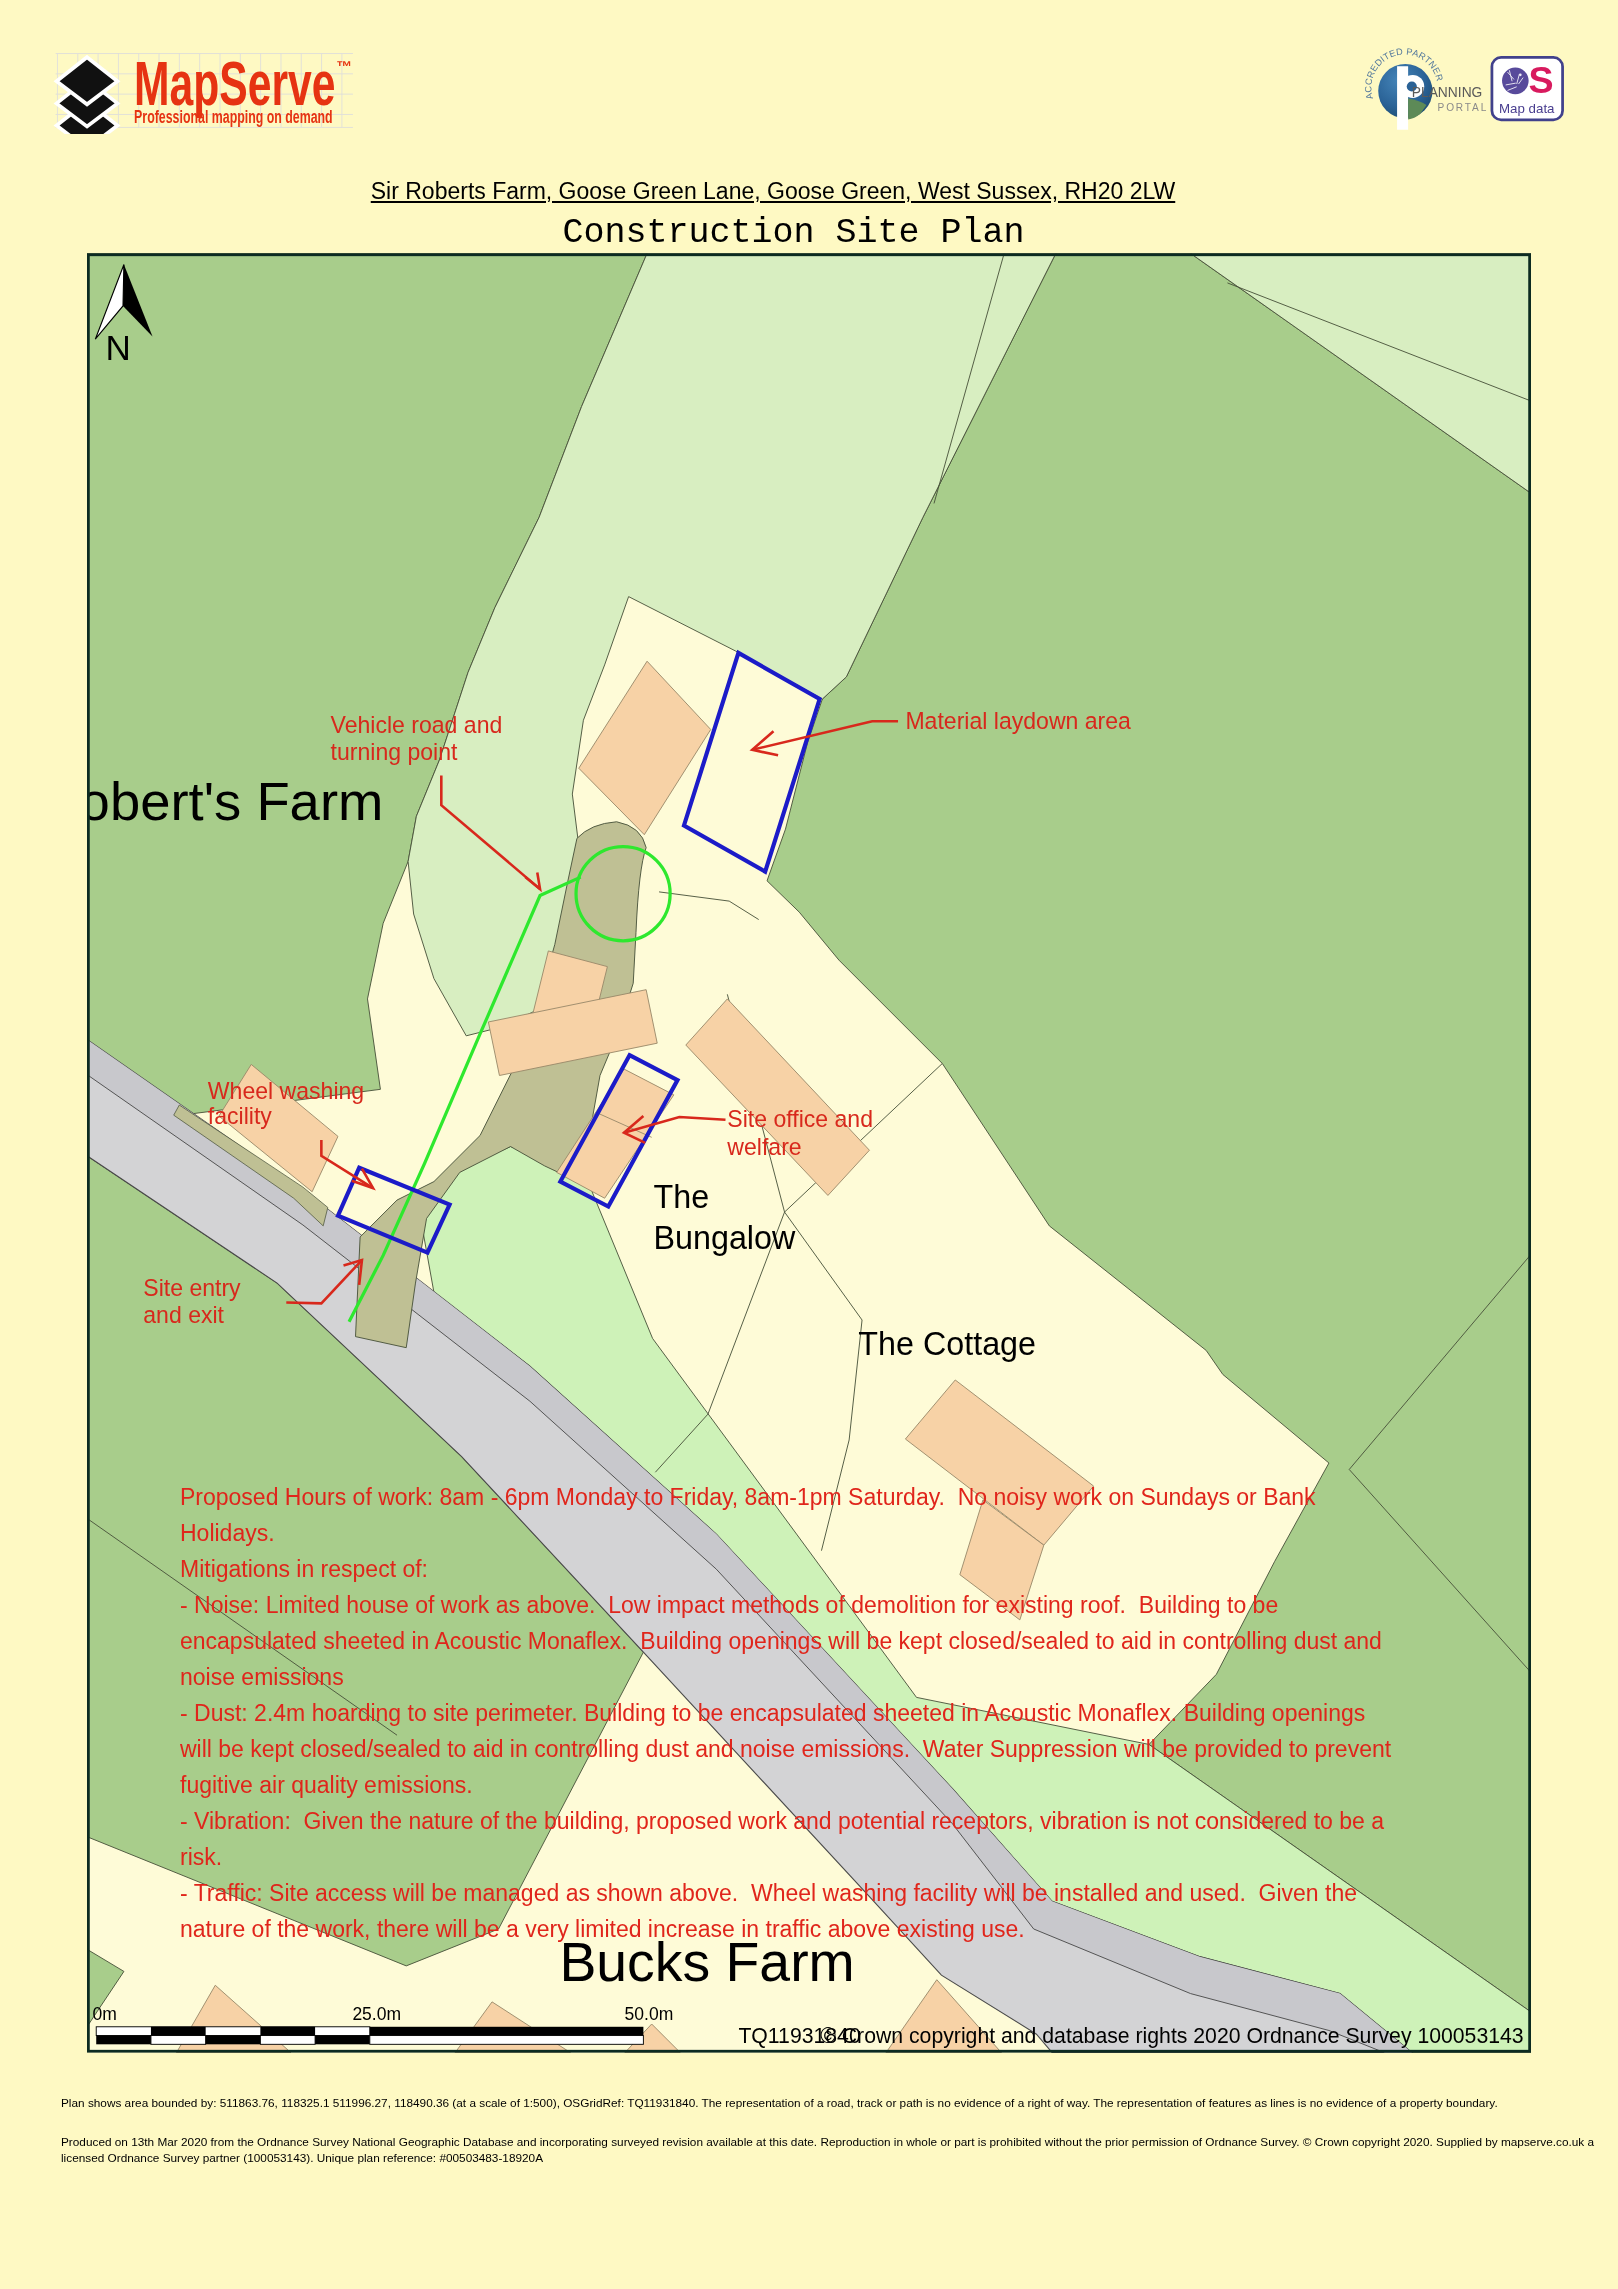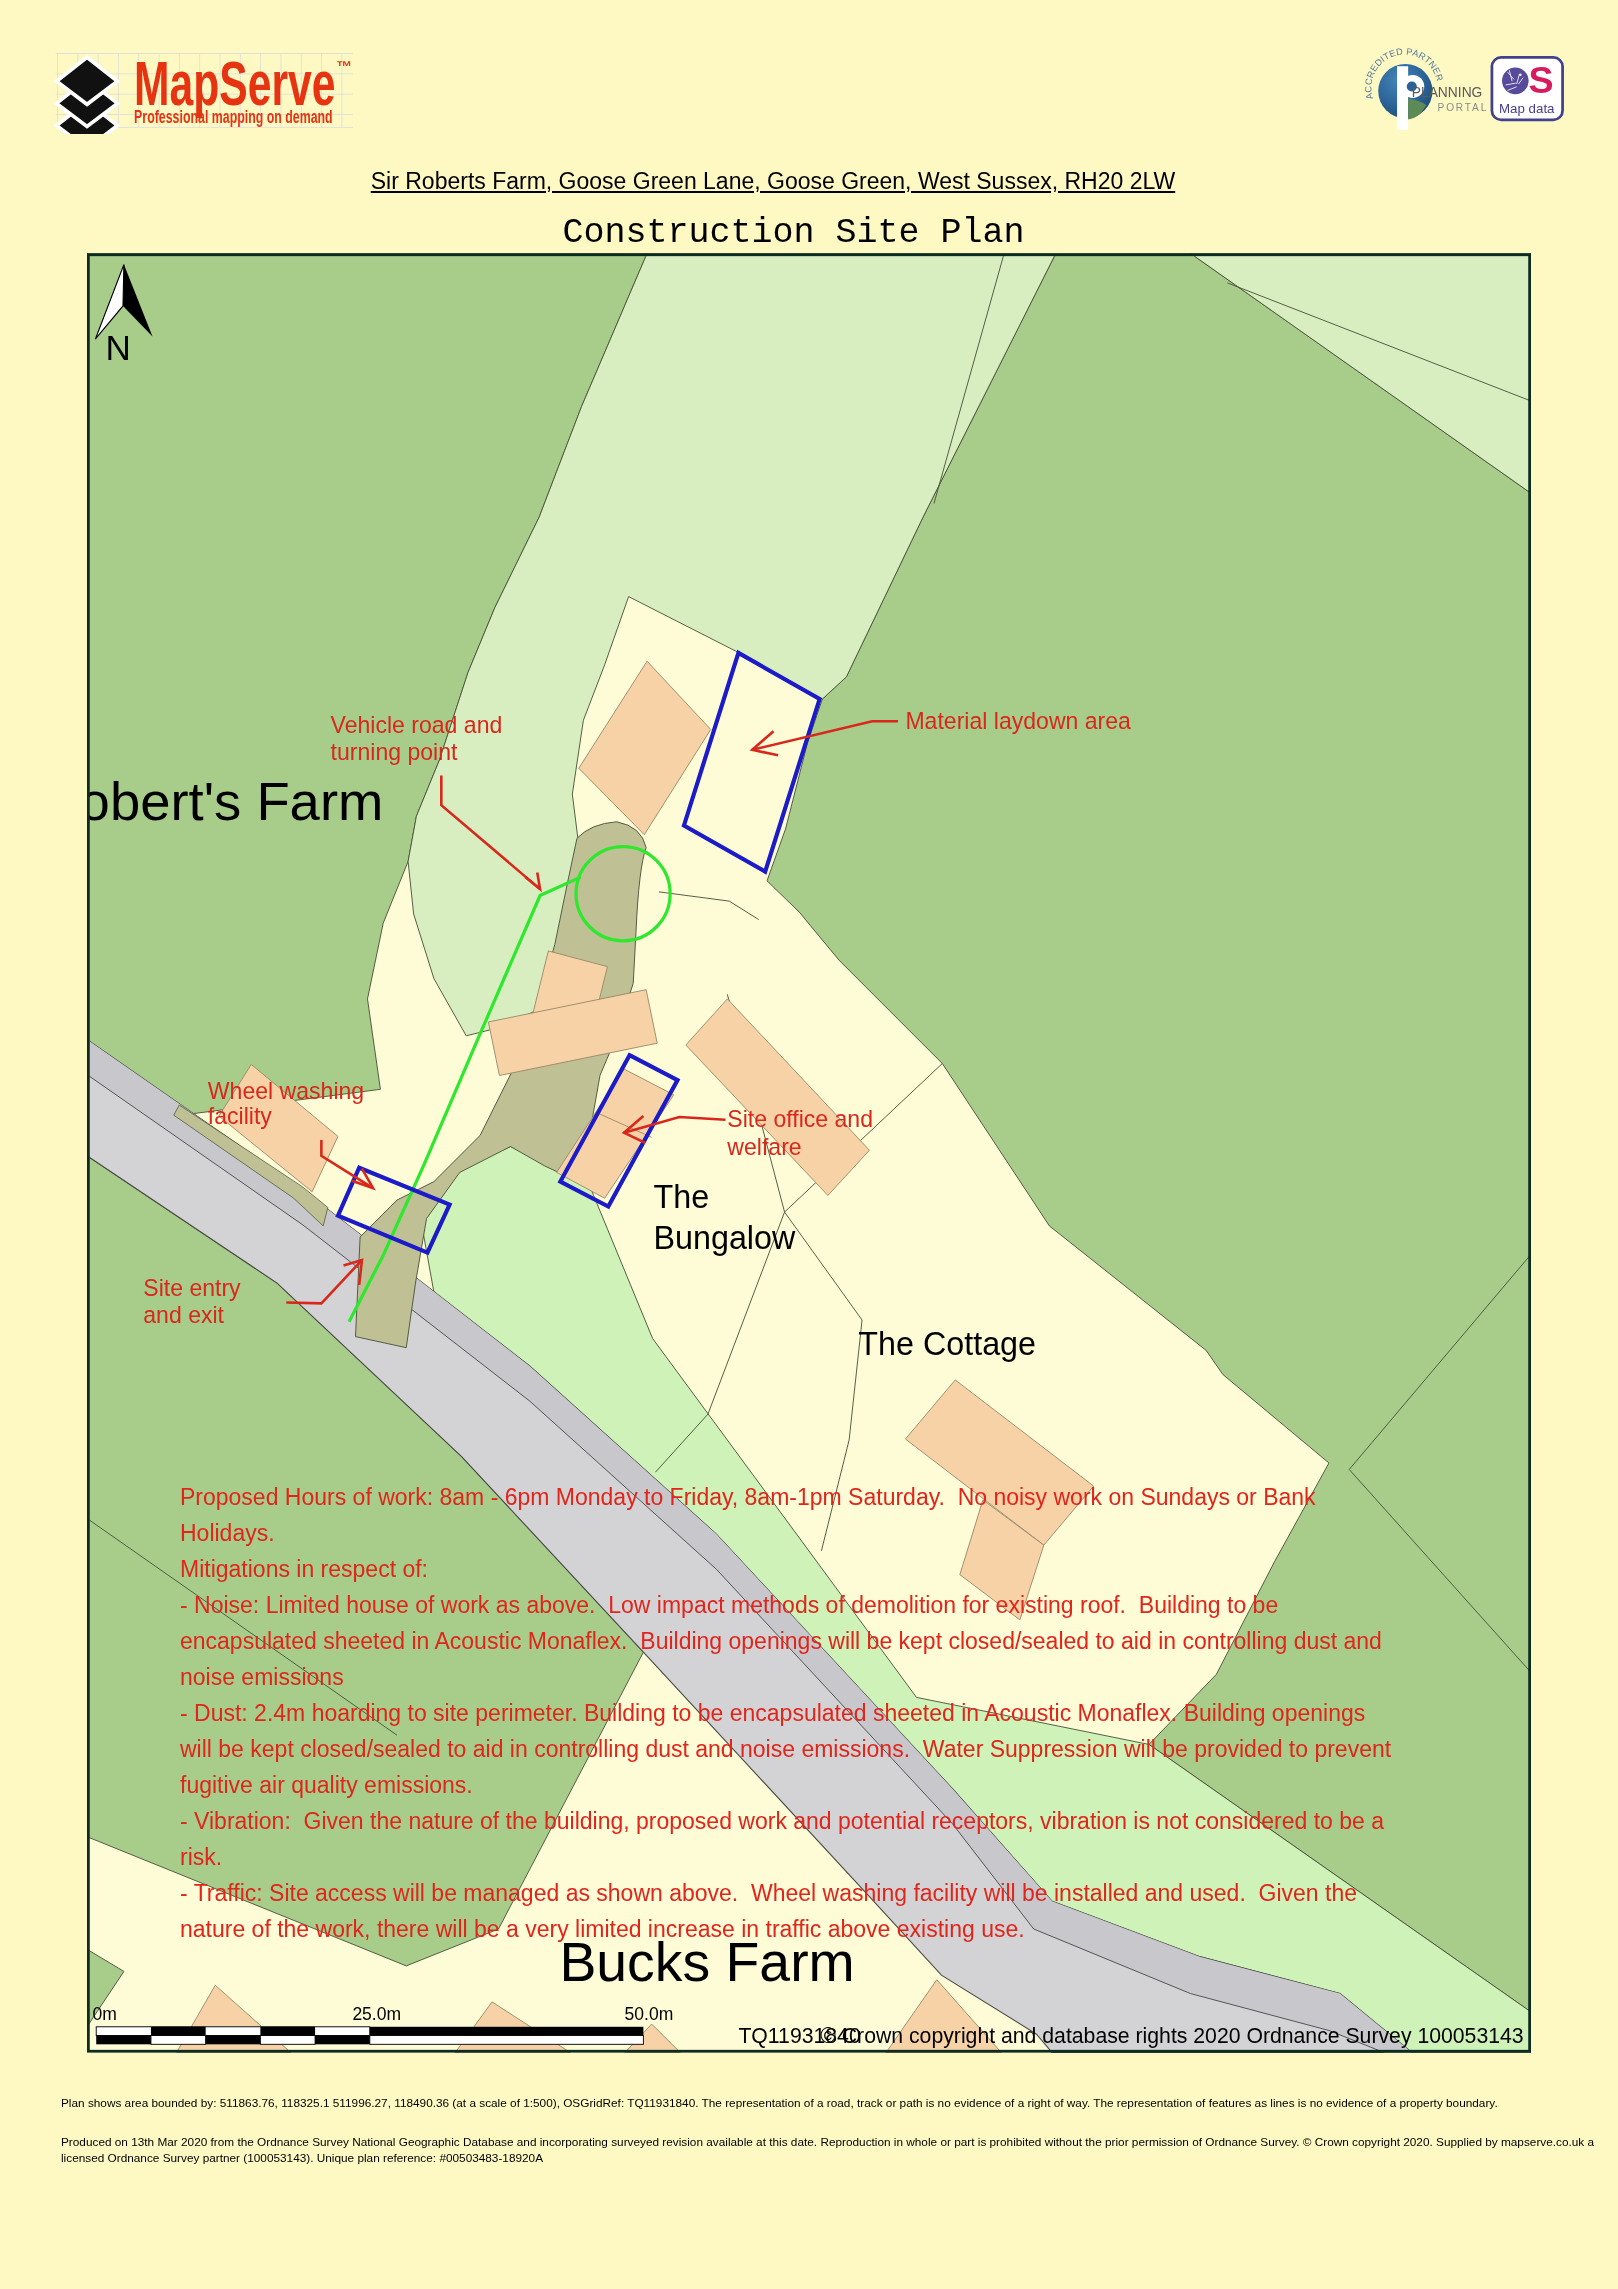--- a/index.html
+++ b/index.html
@@ -64,21 +64,21 @@
   <g stroke="#ffffff" stroke-width="1" fill="none" opacity="0.9">
     <path d="M1633,78 l7,8 m-5,-10 l3,12 m-7,4 l11,-2 m-9,8 l10,-4 m3,-14 l-3,11 m7,-7 l-5,7"></path>
     <circle cx="1647" cy="81" r="1.4" fill="#fff" stroke="none"></circle>
   </g>
 
   <text x="1656" y="101" font-family="Liberation Sans, sans-serif" font-weight="bold" font-size="41" fill="#d81a5e">S</text>
 
   <text x="1654" y="123" font-family="Liberation Sans, sans-serif" font-size="14.5" fill="#483d8f" text-anchor="middle">Map data</text>
 </svg>
 
-<div class="abs" style="left:0;top:168px;width:1546px;text-align:center;font-size:23px;color:#000;"><span style="text-decoration:underline;">Sir Roberts Farm, Goose Green Lane, Goose Green, West Sussex, RH20 2LW</span></div>
+<div class="abs" style="left:0;top:178px;width:1546px;text-align:center;font-size:23px;color:#000;"><span style="text-decoration:underline;">Sir Roberts Farm, Goose Green Lane, Goose Green, West Sussex, RH20 2LW</span></div>
 
 <div class="abs" style="left:0;top:213px;width:1587px;text-align:center;font-family:'Liberation Mono',monospace;font-size:35px;font-weight:normal;color:#000;">Construction Site Plan</div>
 
 <svg class="abs" style="left:87px;top:253px" width="1444" height="1800" viewBox="94 274 1565 1950">
 
   <rect x="94" y="274" width="1565" height="1950" fill="#fefbd7"></rect>
 
   <polygon points="94,274 701,274 630,440 584,560 536,658 507,728 476,823 451,884 442,933 415,1000 398,1082 412,1180 204,1207 94,1128" fill="#a8cd8b" stroke="#49523b" stroke-width="1"></polygon>
 
   <polygon points="94,1252 300,1390 500,1578 697,1790 540,2090 440,2130 94,1990" fill="#a8cd8b" stroke="#49523b" stroke-width="1"></polygon>

